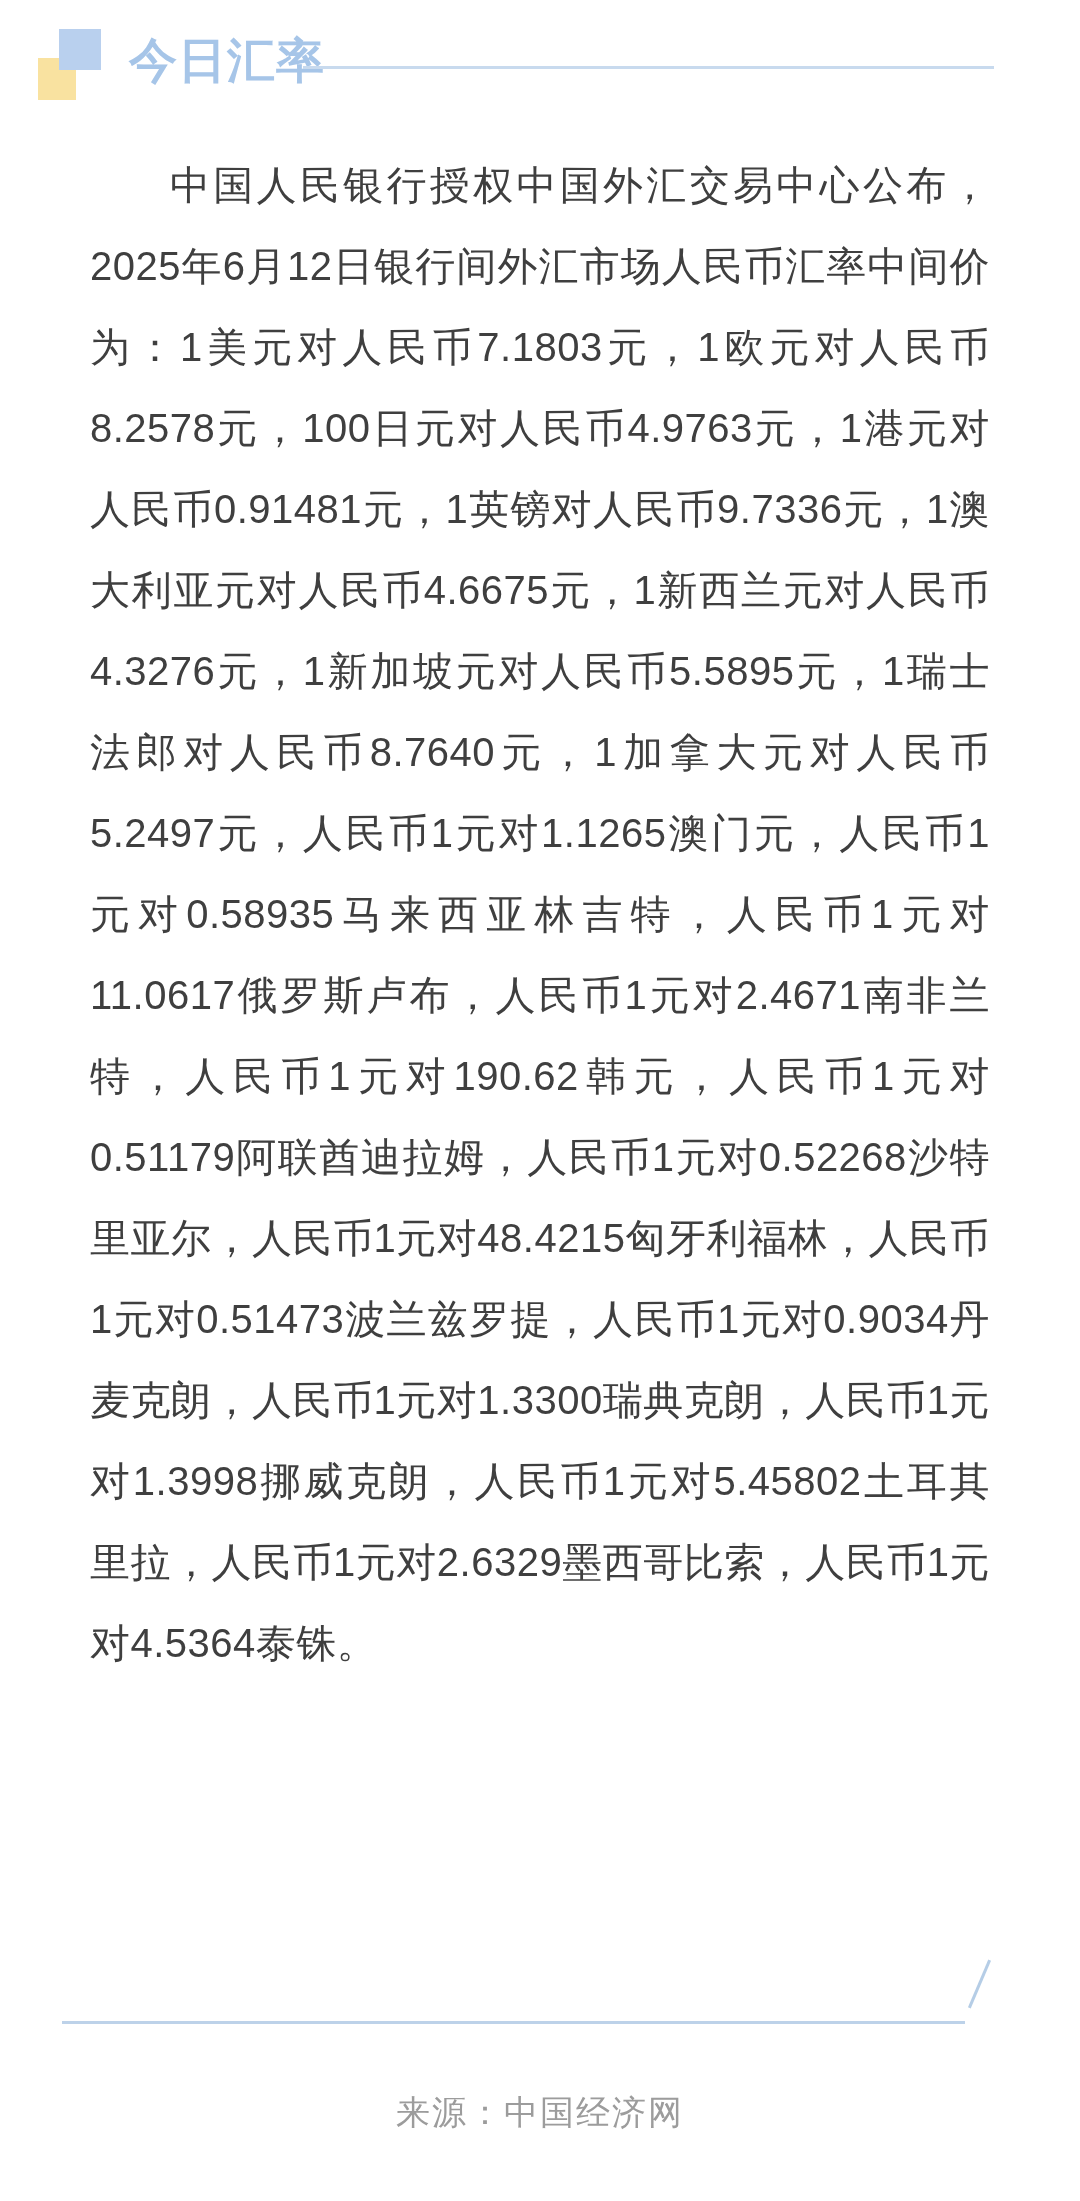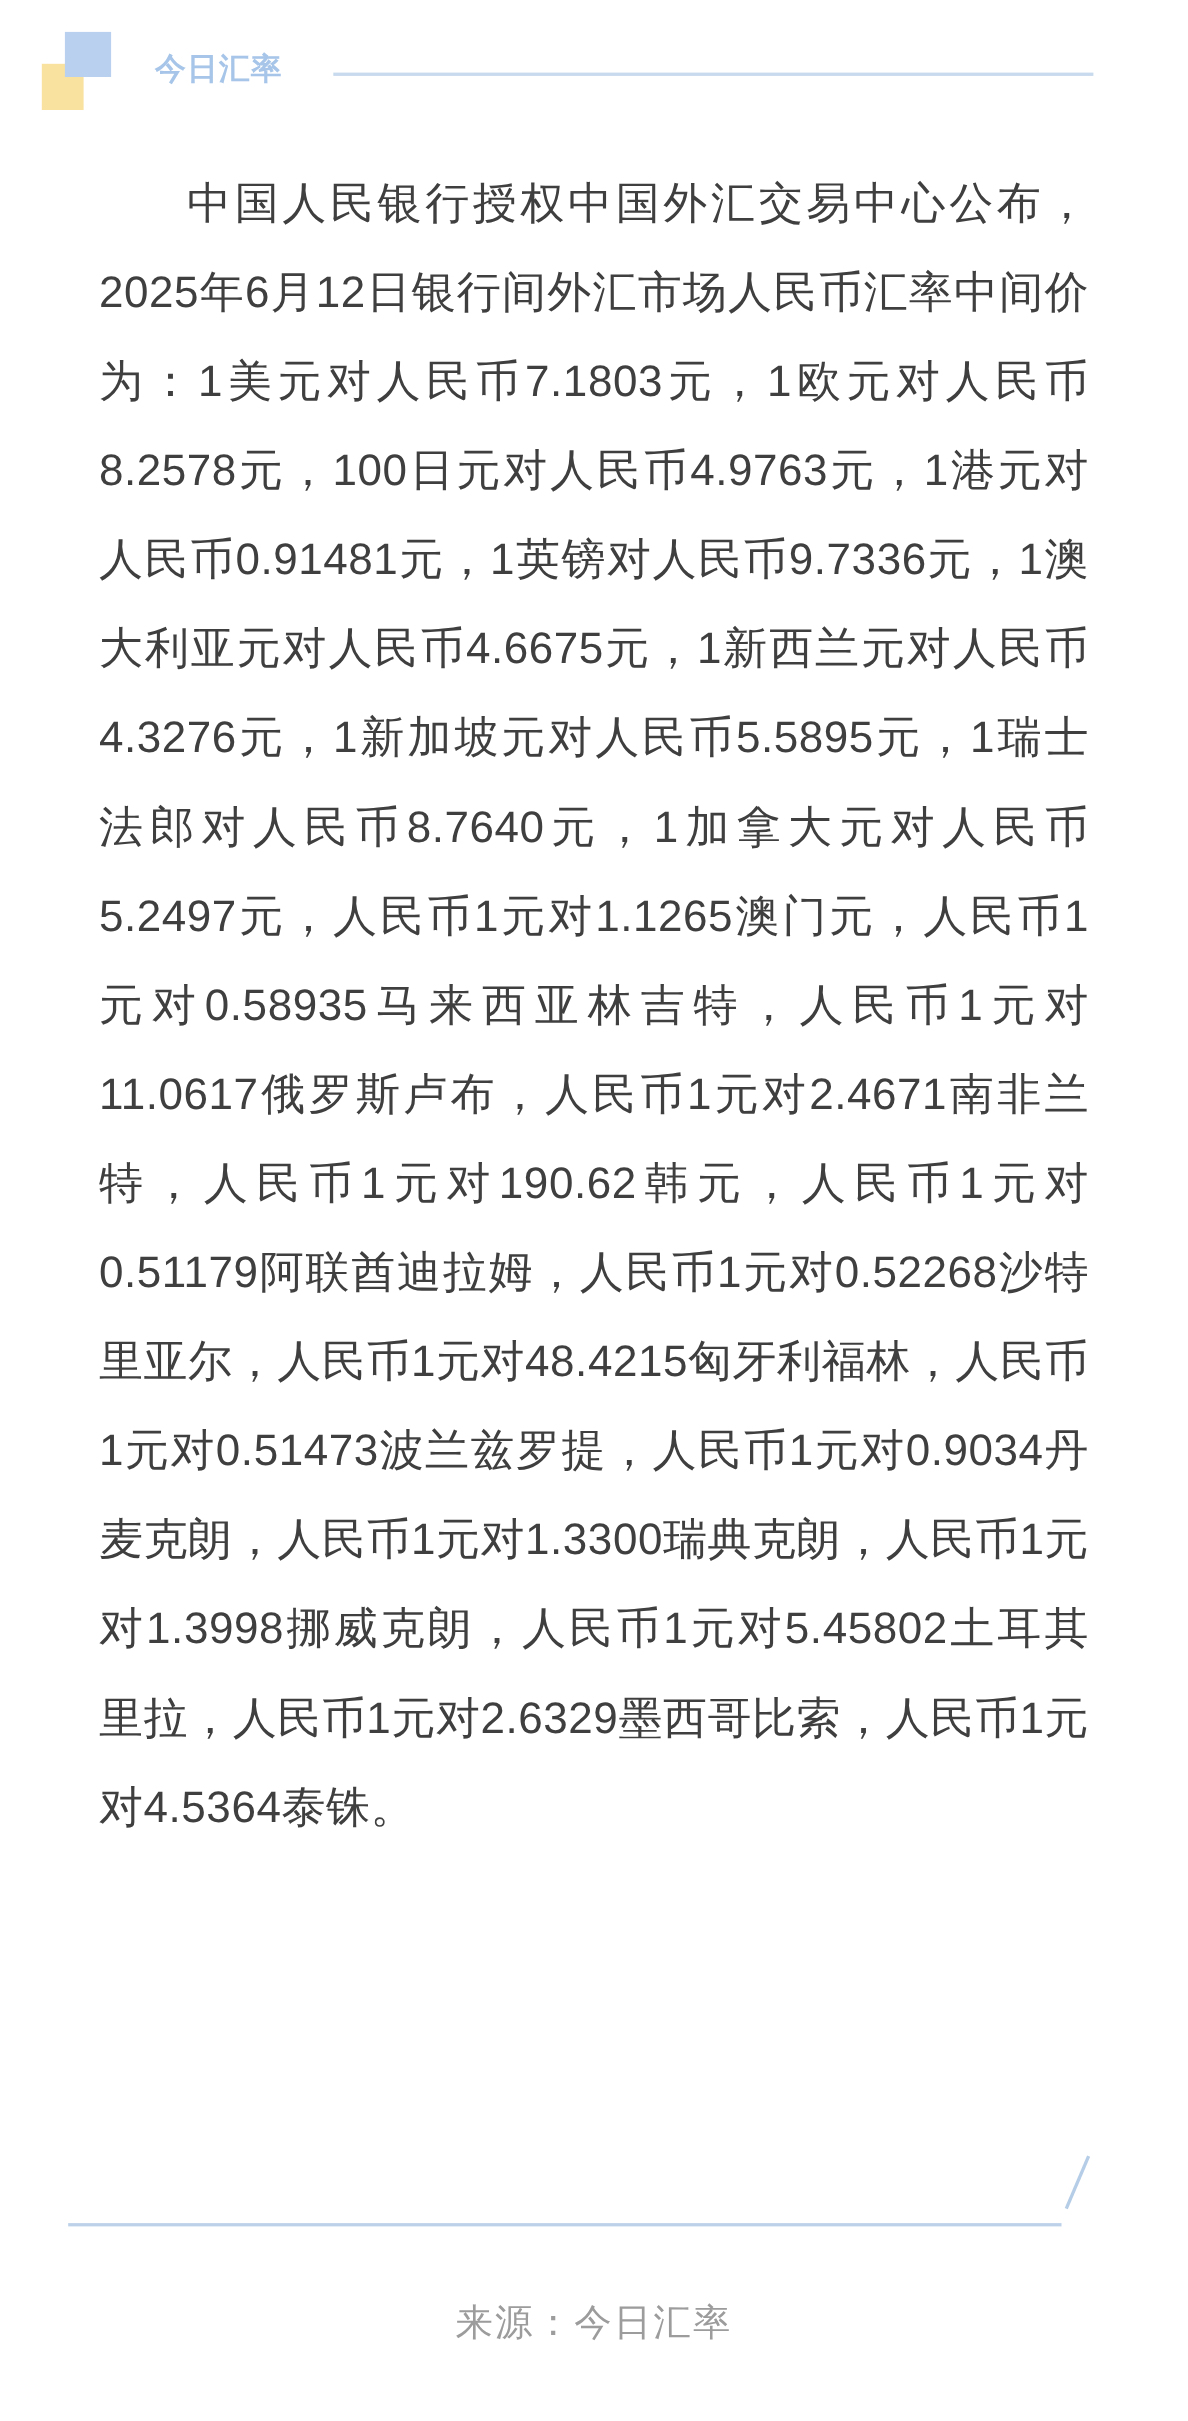--- a/index.html
+++ b/index.html
@@ -20,22 +20,22 @@
     background:#ffffff;
     overflow:hidden;
     font-family:"Liberation Sans", sans-serif;
   }
   
   .header{position:absolute;top:0;left:0;right:0;height:125px;}
   .sq{position:absolute;display:block;}
   .sq-yellow{left:38px;top:58px;width:38px;height:42px;background:var(--square-yellow);z-index:1;}
   .sq-blue{left:59px;top:29px;width:42px;height:41px;background:var(--square-blue);z-index:2;}
   .title{
-    position:absolute;left:129px;top:37px;margin:12px;
-    font-size:28px;font-weight:700;line-height:1;
+    position:absolute;left:129px;top:37px;margin:0;
+    font-size:48px;font-weight:700;line-height:1;
     color:var(--title-blue);letter-spacing:1px;white-space:nowrap;
   }
   .title-rule{
     position:absolute;left:303px;right:86px;top:66px;height:3px;
     background:var(--header-rule);
   }
   
   .article{
     position:absolute;top:145px;left:90px;width:900px;
     font-size:40px;line-height:81px;color:var(--body-text);
@@ -69,15 +69,15 @@
     <h1 class="title">今日汇率</h1>
     <span class="title-rule"></span>
   </header>
 
   <main class="article">
     <p class="para"><span>中国人民银行授权中国外汇交易中心公布，2025年6月12日银行间外汇市场人民币汇率中间价为：</span><strong>1美元对人民币7.1803元，</strong><span>1欧元对人民币8.2578元，100日元对人民币4.9763元，1港元对人民币0.91481元，1英镑对人民币9.7336元，1澳大利亚元对人民币4.6675元，1新西兰元对人民币4.3276元，1新加坡元对人民币5.5895元，1瑞士法郎对人民币8.7640元，1加拿大元对人民币5.2497元，人民币1元对1.1265澳门元，人民币1元对0.58935马来西亚林吉特，人民币1元对11.0617俄罗斯卢布，人民币1元对2.4671南非兰特，人民币1元对190.62韩元，人民币1元对0.51179阿联酋迪拉姆，人民币1元对0.52268沙特里亚尔，人民币1元对48.4215匈牙利福林，人民币1元对0.51473波兰兹罗提，人民币1元对0.9034丹麦克朗，人民币1元对1.3300瑞典克朗，人民币1元对1.3998挪威克朗，人民币1元对5.45802土耳其里拉，人民币1元对2.6329墨西哥比索，人民币1元对4.5364泰铢。</span></p>
   </main>
 
   <div class="footer-divider"></div>
   <span class="footer-slash"></span>
-  <p class="source">来源：今日汇率</p>
+  <p class="source">来源：中国经济网</p>
 
 </div>
 
 </body></html>

